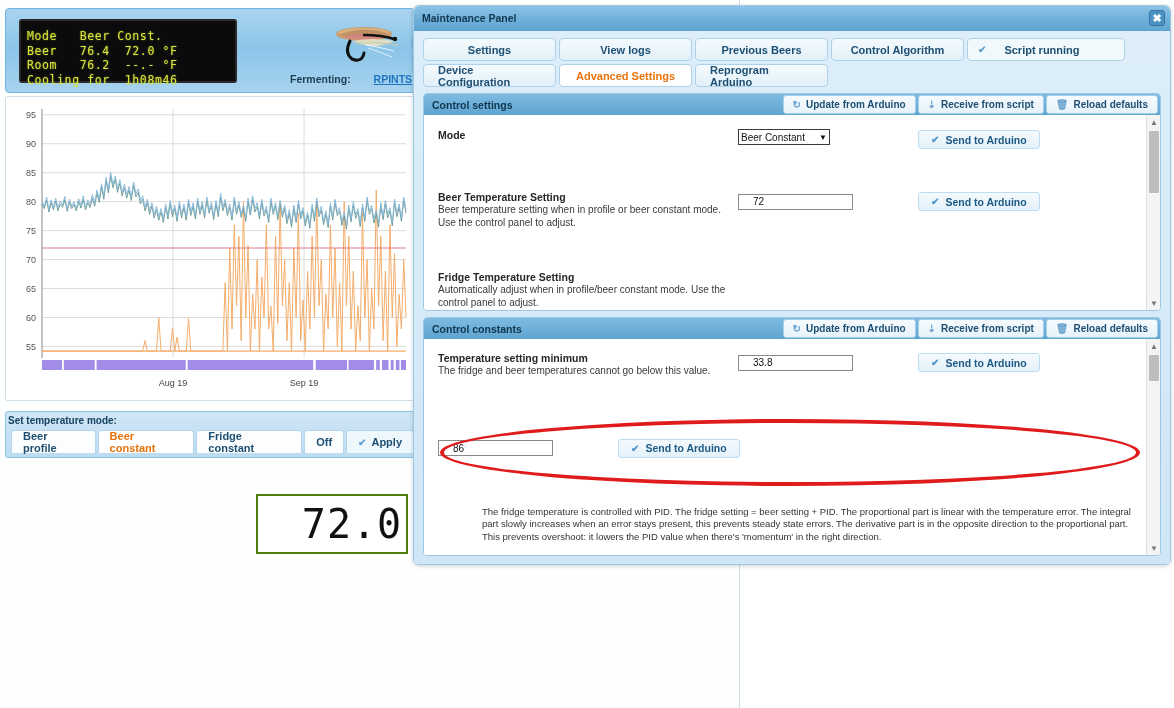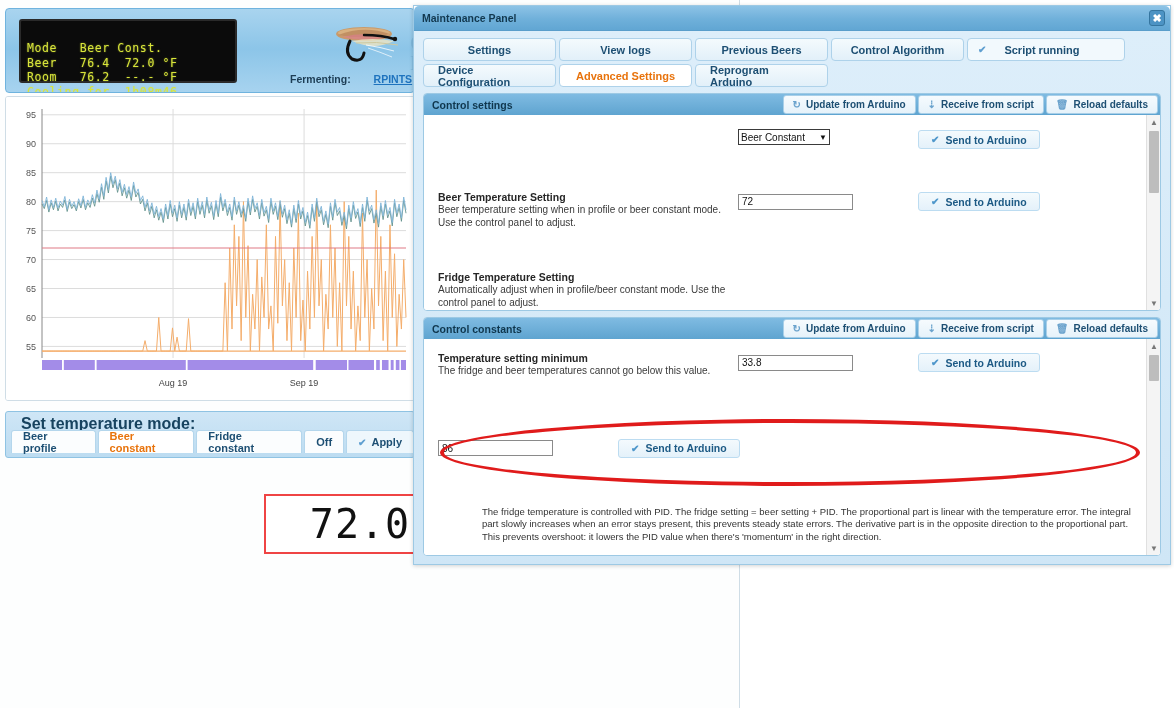--- a/index.html
+++ b/index.html
@@ -24,21 +24,21 @@
   
   .device-panel {
     position:absolute; left:5px; top:8px; width:410px; height:85px;
     border:1px solid #6fb3de; border-radius:4px;
     background: linear-gradient(180deg,#a9d4ef 0%, #8cc5e8 48%, #a7d3ef 100%);
     overflow:hidden;
   }
   .lcd {
     position:absolute; left:13px; top:10px; width:218px; height:64px;
     background:#0b0b0b; border:2px solid #2a2a2a; border-radius:3px;
-    padding:20px 6px;
+    padding:8px 6px;
   }
   .lcd-line {
     color:#d9e53a; font-family:"DejaVu Sans Mono", monospace;
     font-size:11.5px; line-height:14.6px; letter-spacing:0.6px;
     white-space:pre; text-shadow:0 0 2px rgba(200,220,60,.55);
   }
   .fly-logo { position:absolute; left:316px; top:12px; width:84px; height:46px; }
   .fermenting {
     position:absolute; left:284px; top:64px; font-size:10.5px; font-weight:bold; color:#1d3d55;
     white-space:nowrap;
@@ -56,46 +56,46 @@
   }
   .chart-svg { display:block; }
 
   
   .mode-card {
     position:absolute; left:5px; top:411px; width:410px; height:47px;
     background:linear-gradient(180deg,#cfe6f6,#bcdcf1);
     border:1px solid #8fc3e3; border-radius:3px;
   }
   .mode-title {
-    position:absolute; left:15px; top:3px; font-size:16px; font-weight:bold; color:#17435f;
+    position:absolute; left:2px; top:3px; font-size:10px; font-weight:bold; color:#17435f;
   }
   .mode-btns { position:absolute; left:5px; top:18px; display:flex; gap:2px; }
   .mbtn {
     height:23px; padding:0 11px; display:flex; align-items:center; justify-content:center;
     background:#fbfdfe; border:1px solid #b4d6ec; border-radius:3px 3px 0 0;
     font-size:11px; color:#1d4f73; font-weight:bold; cursor:pointer;
     border-bottom:none;
   }
   .mbtn.active { color:#e8730c; background:#ffffff; }
   .mbtn.apply { color:#1d4f73; background:#eef7fc; }
   .mbtn .chk { color:#5f9fd0; margin-right:5px; font-size:10px; }
 
   
   .readout {
-    position:absolute; left:264px; top:494px; width:152px; height:60px;
-    background:#fff; border:2px solid #ef4444; display:flex; align-items:center; justify-content:center;padding-left:40px;
+    position:absolute; left:256px; top:494px; width:152px; height:60px;
+    background:#fff; border:2px solid #4d7c0f; display:flex; align-items:center; justify-content:center;padding-left:40px;
   }
   .readout span {
     font-family:"DejaVu Sans Mono", monospace; font-size:40px; color:#111; letter-spacing:1px;
   }
 
   
   .mp {
     position:absolute; left:413px; top:5px; width:758px; height:560px;
-    background:#ffffff; border:1px solid #9dc9e4; border-radius:0;
+    background:#ffffff; border:1px solid #9dc9e4; border-radius:6px;
     box-shadow:0 1px 4px rgba(0,0,0,.18);
     overflow:hidden;
   }
   .mp-title {
     height:25px; background:linear-gradient(180deg,#8dc3e6 0%,#6fb0da 55%,#61a6d3 100%);
     border-bottom:1px solid #5a9ecb; border-radius:5px 5px 0 0;
     display:flex; align-items:center; padding:0 8px; position:relative;
   }
   .mp-title-text { font-size:10.5px; font-weight:bold; color:#12384f; }
   .mp-close {
@@ -145,21 +145,21 @@
     font-size:8px; color:#777; }
   .sc-thumb { position:absolute; left:2px; width:10px; background:#bdbdbd; border-radius:1px; }
 
   .row { display:flex; align-items:flex-start; padding:0 14px; }
   .row-label { width:300px; padding-right:10px; }
   .rl-title { font-size:10.5px; font-weight:bold; color:#262626; margin-bottom:1px; }
   .rl-desc { font-size:10px; color:#3a3a3a; line-height:12.5px; }
   .row-field { width:180px; }
   .tinput {
     width:115px; height:16px; border:1px solid #8a8a8a; background:#fff;
-    font-size:10px; color:#111; padding:0 3px; font-family:"Liberation Sans", sans-serif;
+    font-size:10px; color:#111; padding:0 14px; font-family:"Liberation Sans", sans-serif;
   }
   .tselect {
     width:92px; height:16px; border:1px solid #3a3a3a; background:#fff;
     font-size:10px; color:#111; padding:0 2px; display:flex; align-items:center; justify-content:space-between;
     cursor:pointer;
   }
   .tselect .caret { font-size:8px; }
   .sendbtn {
     height:19px; padding:0 12px; display:inline-flex; align-items:center; gap:6px;
     background:linear-gradient(180deg,#f4fafd,#e4f1fa);
@@ -340,20 +340,21 @@
               <div class="hbtn">
                 <span class="gi">🗑</span>
                 <span>Reload defaults</span>
               </div>
             </div>
         </div>
         <div class="sec-body" style="height:195px;">
           <div id="cs-rows" style="padding-top:14px;">
               <div class="row" style="margin-bottom: 42px;">
                 <div class="row-label">
+                  <div class="rl-title">Mode</div>
                 </div>
                 <div class="row-field">
                   <div class="tselect">
                     <span>Beer Constant</span>
                     <span class="caret">▼</span>
                   </div>
                 </div>
                 <div><div class="sendbtn">
                     <span class="chk">✔</span>
                     <span>Send to Arduino</span>

